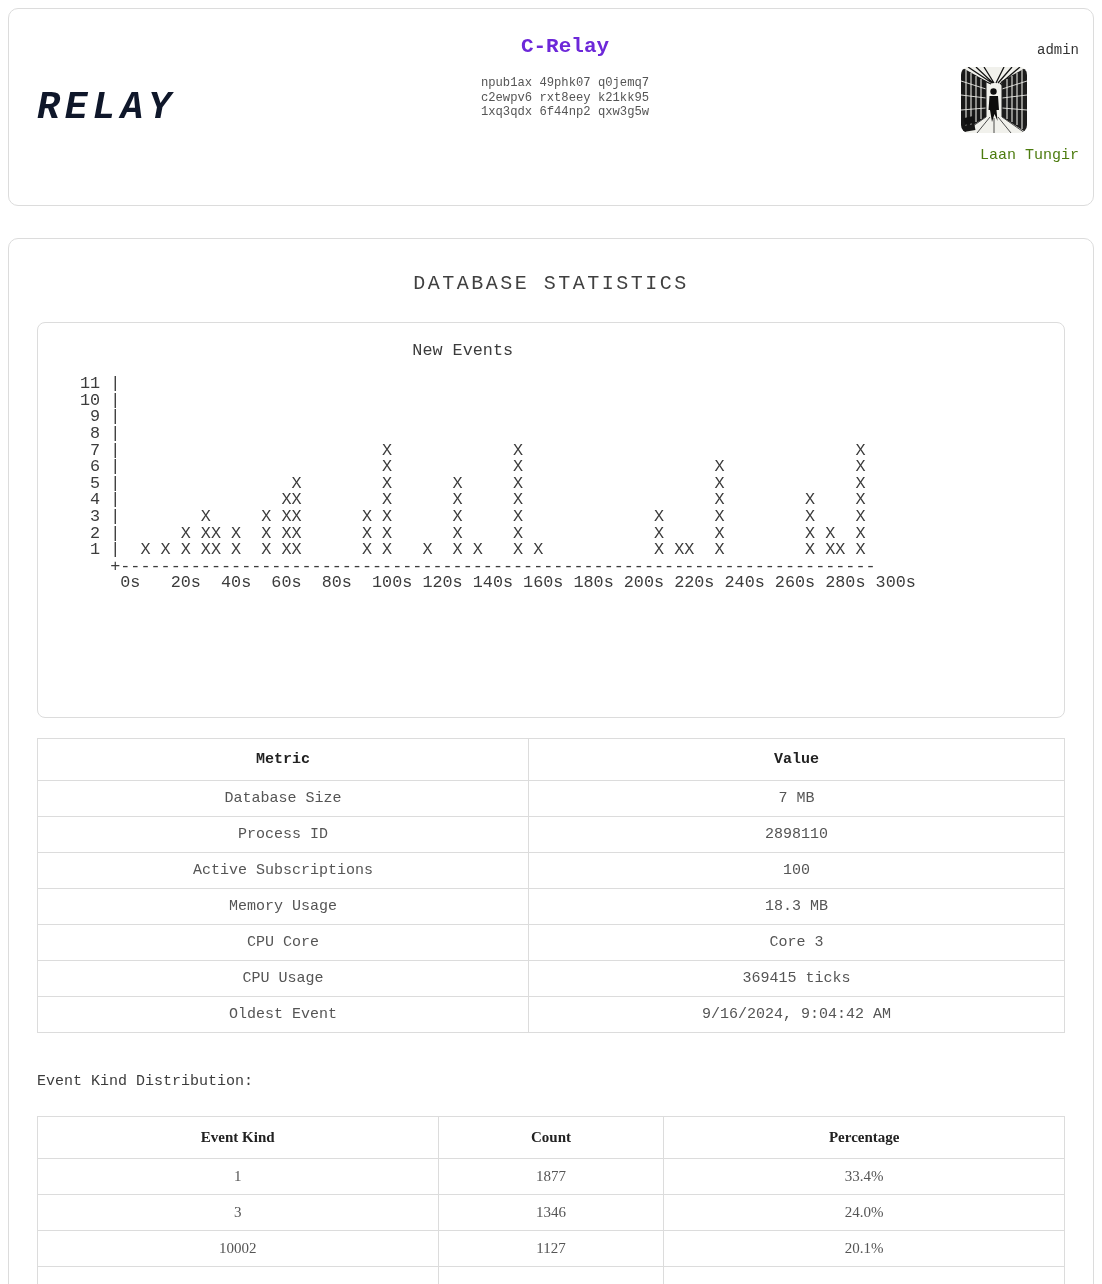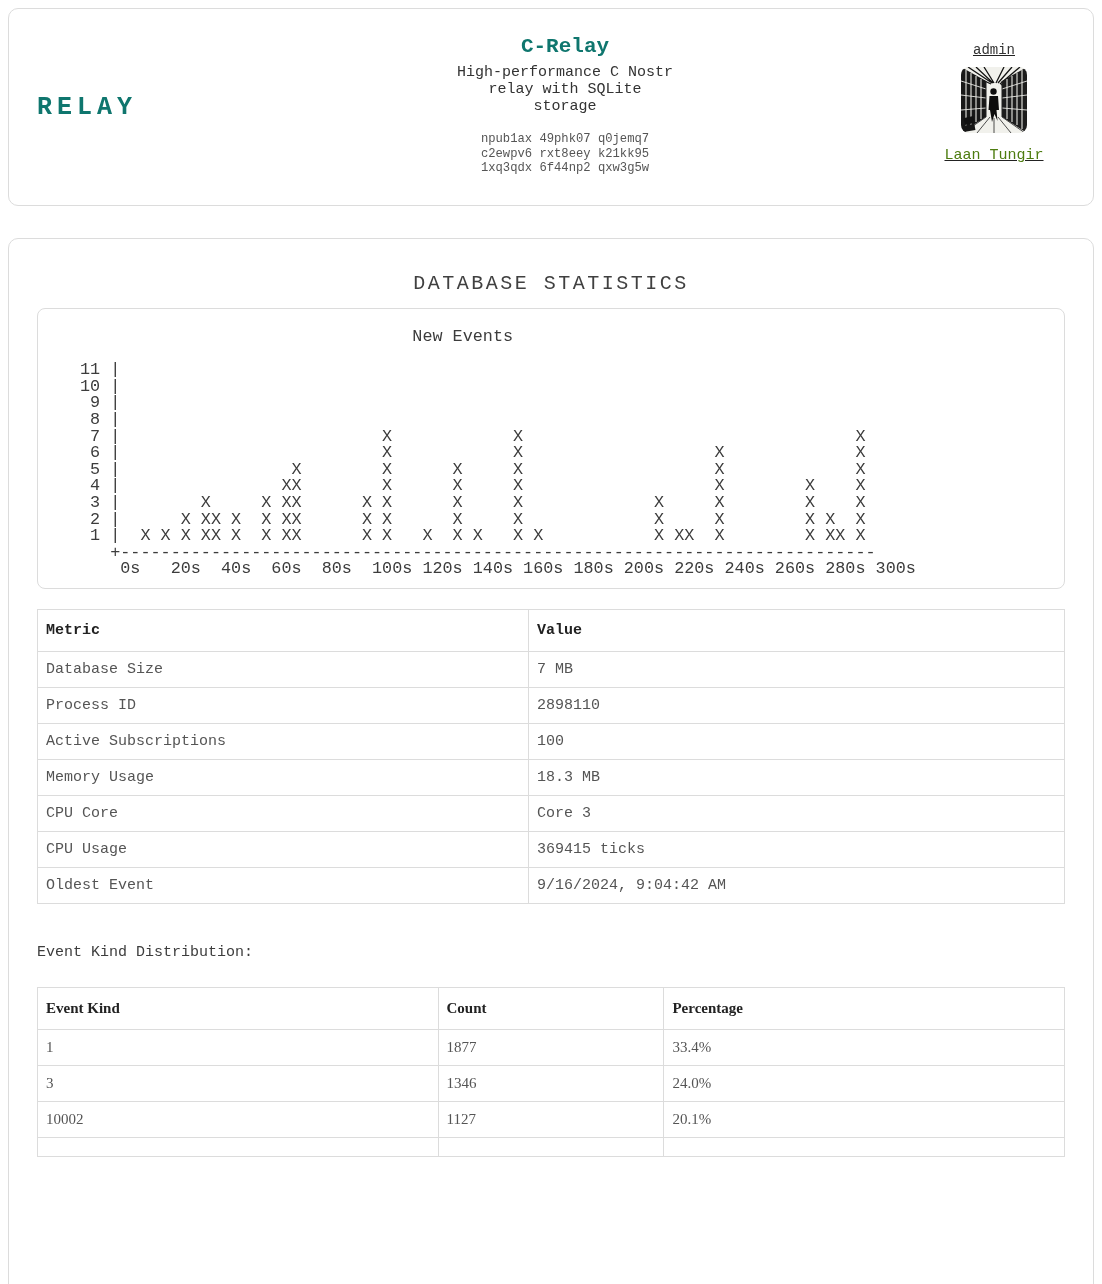--- a/index.html
+++ b/index.html
@@ -24,50 +24,50 @@
     display: flex;
     align-items: stretch;
   }
   .logo-col {
     flex: 1;
     display: flex;
     align-items: center;
     padding-left: 28px;
   }
   .logo-text {
-    font-size: 25px;
+    font-size: 38px;
     font-weight: bold;
     letter-spacing: 5px;
-    color: #0f766e;
+    color: #0f172a;
     white-space: nowrap;
+    font-style: italic;
   }
   .center-col {
     width: 310px;
     text-align: center;
     padding-top: 26px;
   }
   .app-title {
     font-size: 21px;
     font-weight: bold;
-    color: #0f766e;
+    color: #6d28d9;
     line-height: 24px;
   }
   .app-subtitle { margin-top: 5px; font-size: 15px; line-height: 17px; color: #333; }
   .npub-block { margin-top: 17px; font-size: 12.2px; line-height: 14.7px; color: #555; }
   .right-col {
     flex: 1;
     display: flex;
     justify-content: flex-end;
   }
   .admin-block {
     width: 170px;
     margin-right: 14px;
     padding-top: 33px;
-    text-align: center;
-    text-decoration: underline;
+    text-align: right;
   }
   .admin-label { font-size: 14px; color: #333; }
   .avatar-frame {
     width: 66px;
     height: 66px;
     margin: 9px auto 0 auto;
     border-radius: 8px;
     overflow: hidden;
     background: #f4f4f0;
   }
@@ -81,22 +81,22 @@
   }
   .section-title {
     margin-top: 33px;
     text-align: center;
     font-size: 20px;
     letter-spacing: 2.5px;
     color: #404040;
     white-space: nowrap;
   }
   .chart-panel {
-    margin-top: 13px;
-    height: 281px;
+    margin-top: 27px;
+    height: 396px;
     border: 1px solid #dcdcdc;
     border-radius: 8px;
     overflow: hidden;
   }
   .ascii-chart {
     margin: 0;
     padding: 20px 0 0 42px;
     font-family: "Liberation Mono", "DejaVu Sans Mono", monospace;
     font-size: 16.8px;
     line-height: 16.6px;
@@ -106,21 +106,21 @@
 
   
   table.tbl {
     width: 100%;
     border-collapse: collapse;
     table-layout: fixed;
   }
   .metrics-table { margin-top: 20px; }
   table.tbl th, table.tbl td {
     border: 1px solid #dcdcdc;
-    text-align: left;
+    text-align: center;
     overflow: hidden;
     white-space: nowrap;
   }
   table.tbl th {
     font-size: 15px;
     font-weight: bold;
     color: #222;
     padding: 12px 8px;
   }
   table.tbl td {
@@ -138,25 +138,20 @@
 </style>
 </head>
 <body>
 
 <header class="card header-card">
   <div class="logo-col">
     <div class="logo-text">RELAY</div>
   </div>
   <div class="center-col">
     <div class="app-title">C-Relay</div>
-    <div class="app-subtitle">
-      <div>High-performance C Nostr</div>
-      <div>relay with SQLite</div>
-      <div>storage</div>
-    </div>
     <div class="npub-block">
       <div>npub1ax 49phk07 q0jemq7</div>
       <div>c2ewpv6 rxt8eey k21kk95</div>
       <div>1xq3qdx 6f44np2 qxw3g5w</div>
     </div>
   </div>
   <div class="right-col">
     <div class="admin-block">
       <div class="admin-label">admin</div>
       <div class="avatar-frame">

